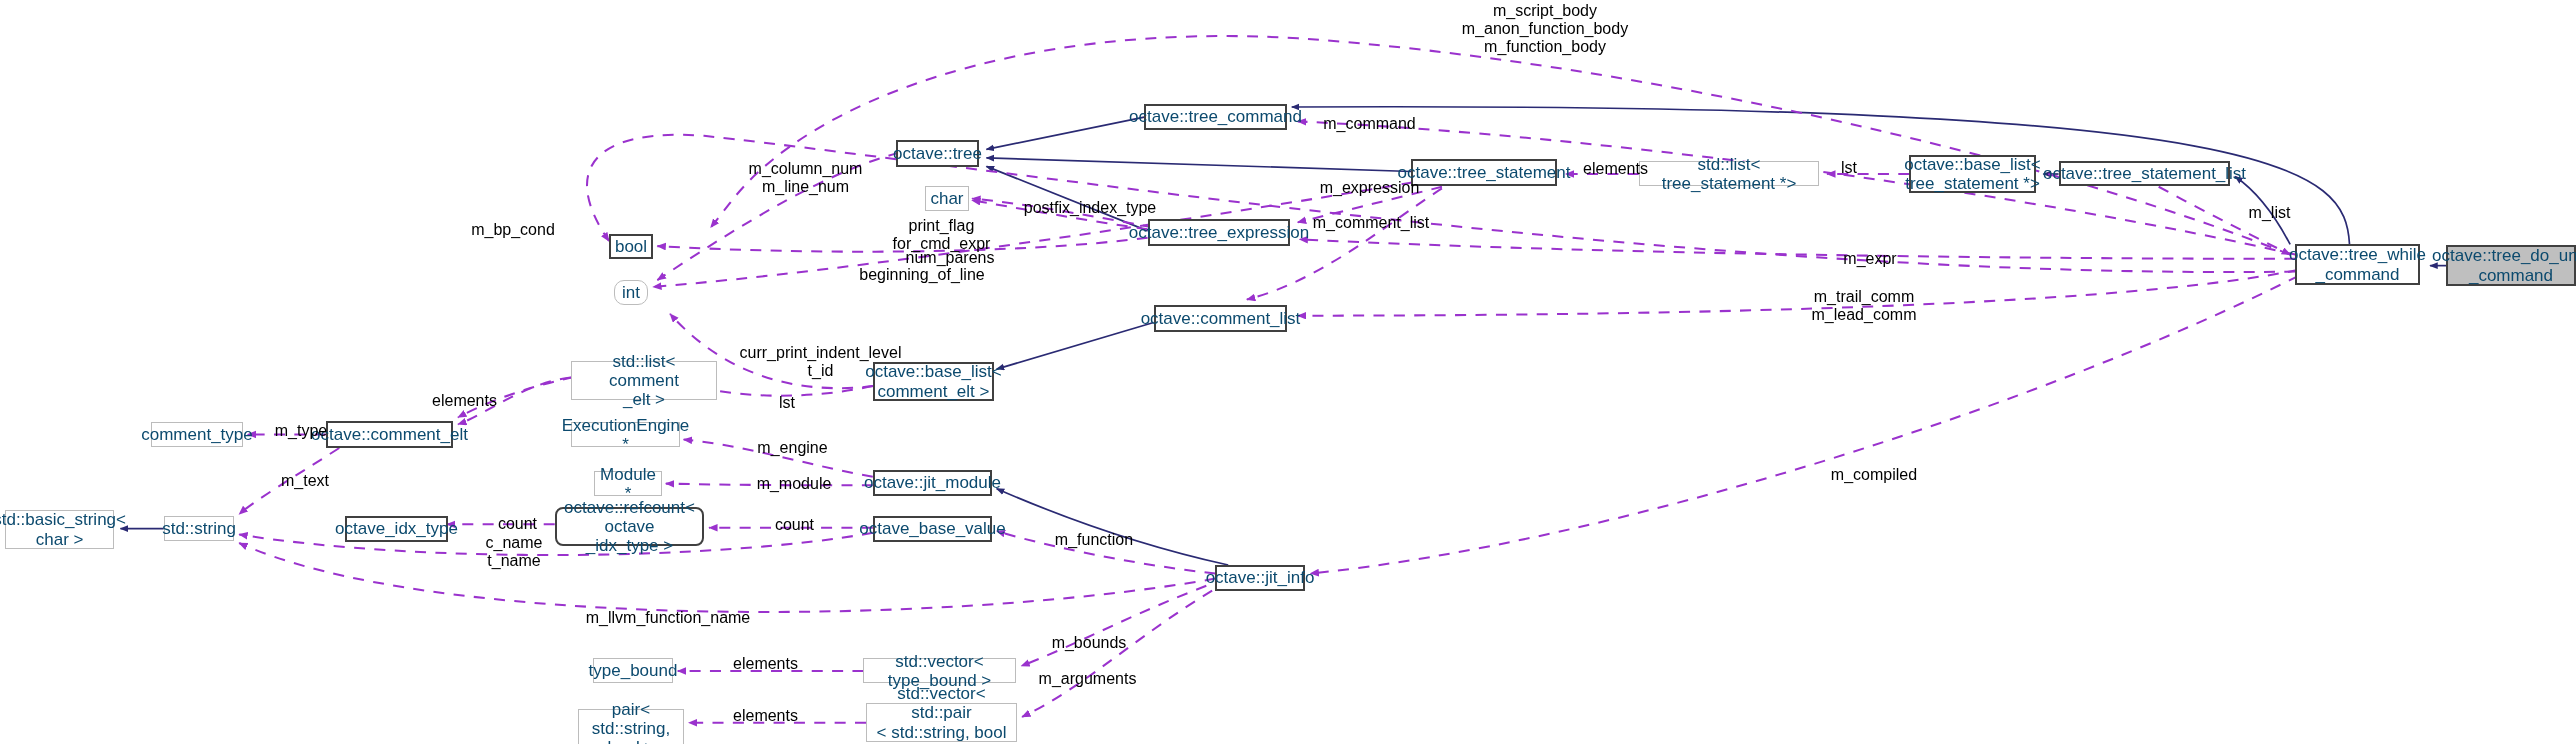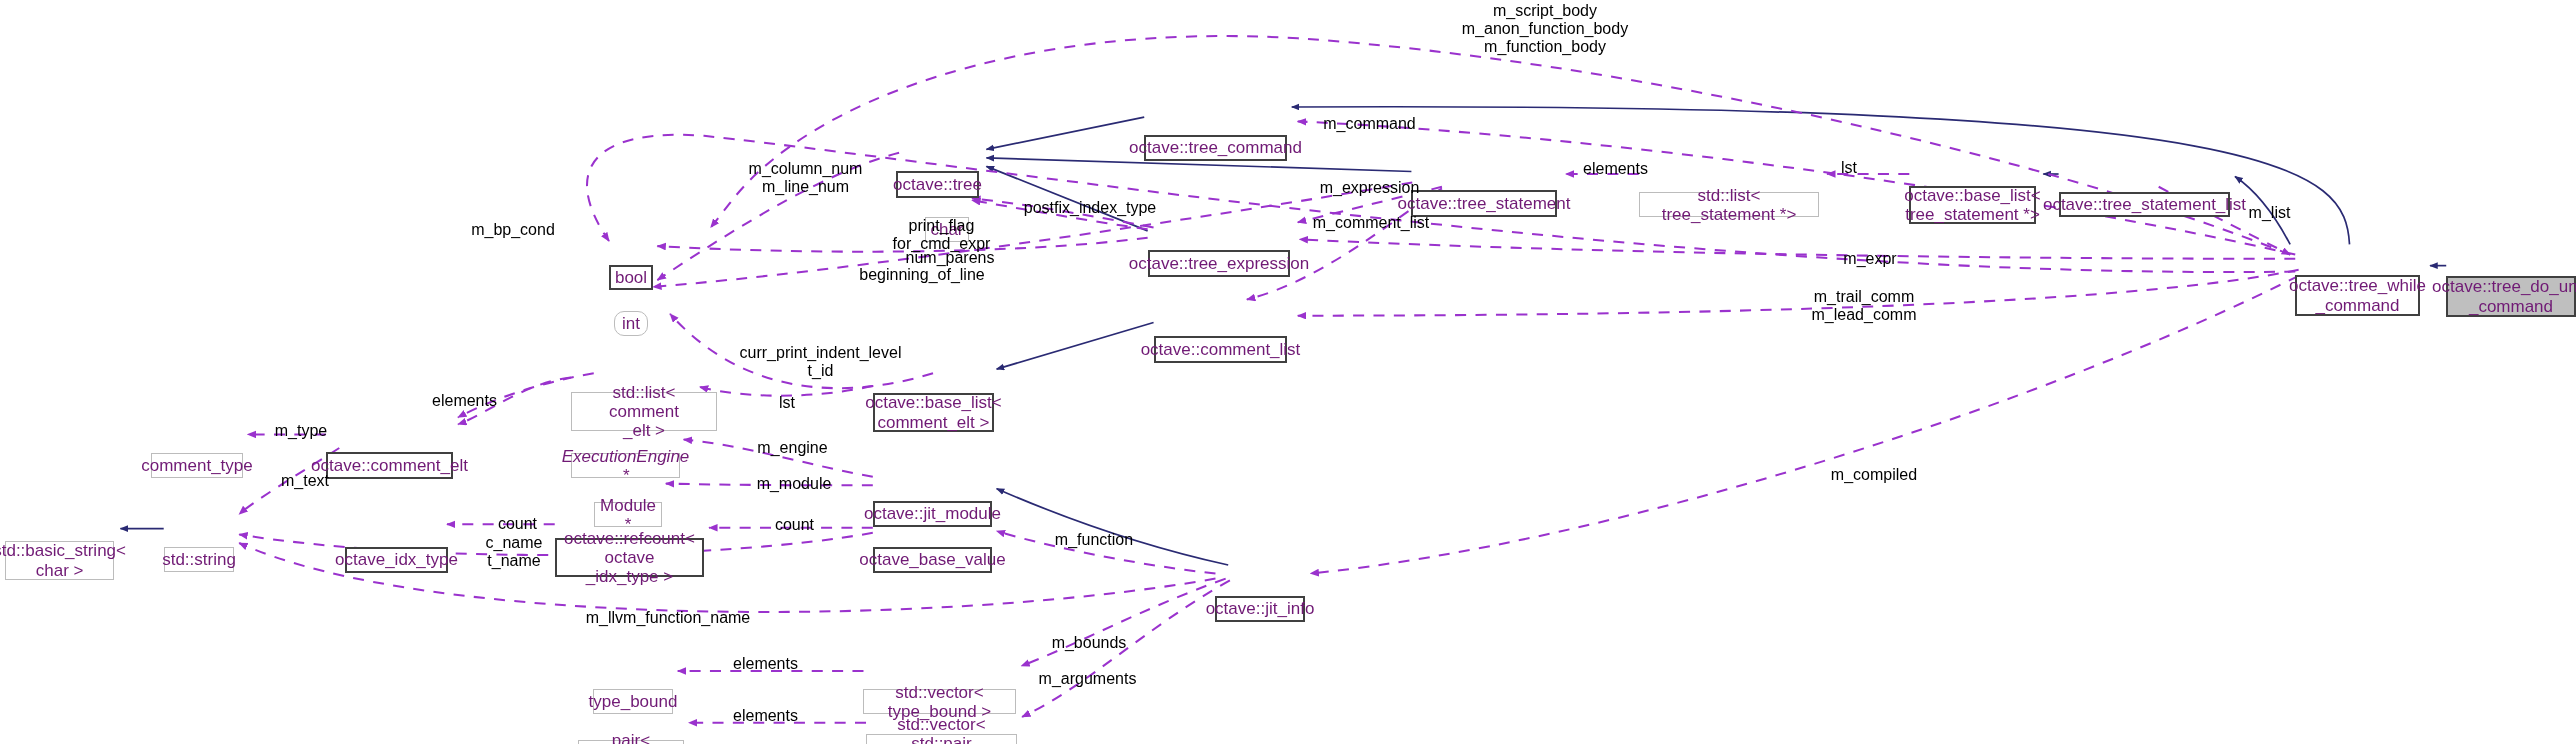--- a/index.html
+++ b/index.html
@@ -24,26 +24,25 @@
   }
   .node {
     position: absolute;
     box-sizing: border-box;
     display: flex;
     align-items: center;
     justify-content: center;
     text-align: center;
     font-size: 17px;
     line-height: 1.12;
-    color: #701a75;
+    color: #0c4a6e;
     background: #ffffff;
     white-space: pre-line;
     padding: 0.8px 3.4px;
     z-index: 5;
-    margin-top: 31px;
   }
   
   .n-plain  { border: 1.7px solid #bcbcbc; }
   .n-strong { border: 2.1px solid #404040; }
   .n-focus  { border: 2.1px solid #404040; background: #bfbfbf; }
 
   .elabel {
     position: absolute;
     font-size: 16px;
     line-height: 1.15;
@@ -176,29 +175,29 @@
       <div class="node n-strong" style="left: 896px; top: 140px; width: 83px; height: 27px;">octave::tree</div>
       <div class="node n-strong" style="left: 1148px; top: 219px; width: 142px; height: 27px;">octave::tree_expression</div>
       <div class="node n-strong" style="left: 1154px; top: 305px; width: 133px; height: 27px;">octave::comment_list</div>
       <div class="node n-plain" style="left: 925px; top: 186px; width: 44px; height: 25.4px;">char</div>
       <div class="node n-strong" style="left: 609px; top: 234px; width: 44px; height: 25.4px;">bool</div>
       <div class="node n-plain" style="left: 614px; top: 280px; width: 34px; height: 25.4px; border-radius: 10px;">int</div>
       <div class="node n-strong" style="left: 873px; top: 362px; width: 121px; height: 39px;">octave::base_list&lt;
 comment_elt &gt;</div>
       <div class="node n-plain" style="left: 571px; top: 361px; width: 146px; height: 39px;">std::list&lt; comment
 _elt &gt;</div>
-      <div class="node n-plain" style="left: 571px; top: 422px; width: 109px; height: 25.4px; font-style: italic;">ExecutionEngine *</div>
+      <div class="node n-plain" style="left: 571px; top: 422px; width: 109px; height: 25.4px;">ExecutionEngine *</div>
       <div class="node n-plain" style="left: 594px; top: 471px; width: 68px; height: 25.4px;">Module *</div>
       <div class="node n-plain" style="left: 151px; top: 422px; width: 92px; height: 25.4px;">comment_type</div>
       <div class="node n-strong" style="left: 326px; top: 421px; width: 127px; height: 27px;">octave::comment_elt</div>
       <div class="node n-plain" style="left: 5.1px; top: 510px; width: 109px; height: 39px;">std::basic_string&lt;
 char &gt;</div>
       <div class="node n-plain" style="left: 164px; top: 516px; width: 70px; height: 25.4px;">std::string</div>
       <div class="node n-strong" style="left: 345px; top: 516px; width: 103px; height: 26px;">octave_idx_type</div>
-      <div class="node n-strong" style="left: 555px; top: 507px; width: 149px; height: 39px;">octave::refcount&lt; octave
+      <div class="node n-strong" style="left: 555px; top: 507px; width: 149px; height: 39px; border-radius: 8px;">octave::refcount&lt; octave
 _idx_type &gt;</div>
       <div class="node n-strong" style="left: 873px; top: 470px; width: 119px; height: 26px;">octave::jit_module</div>
       <div class="node n-strong" style="left: 873px; top: 516px; width: 119px; height: 26px;">octave_base_value</div>
       <div class="node n-strong" style="left: 1215px; top: 565px; width: 90px; height: 26px;">octave::jit_info</div>
       <div class="node n-plain" style="left: 593px; top: 658px; width: 80px; height: 25.4px;">type_bound</div>
       <div class="node n-plain" style="left: 863px; top: 658px; width: 153px; height: 25.4px;">std::vector&lt; type_bound &gt;</div>
       <div class="node n-plain" style="left: 578px; top: 709px; width: 106px; height: 39px;">pair&lt; std::string,
 bool &gt;</div>
       <div class="node n-plain" style="left: 866px; top: 703px; width: 151px; height: 39px;">std::vector&lt; std::pair
 &lt; std::string, bool &gt; &gt;</div>

